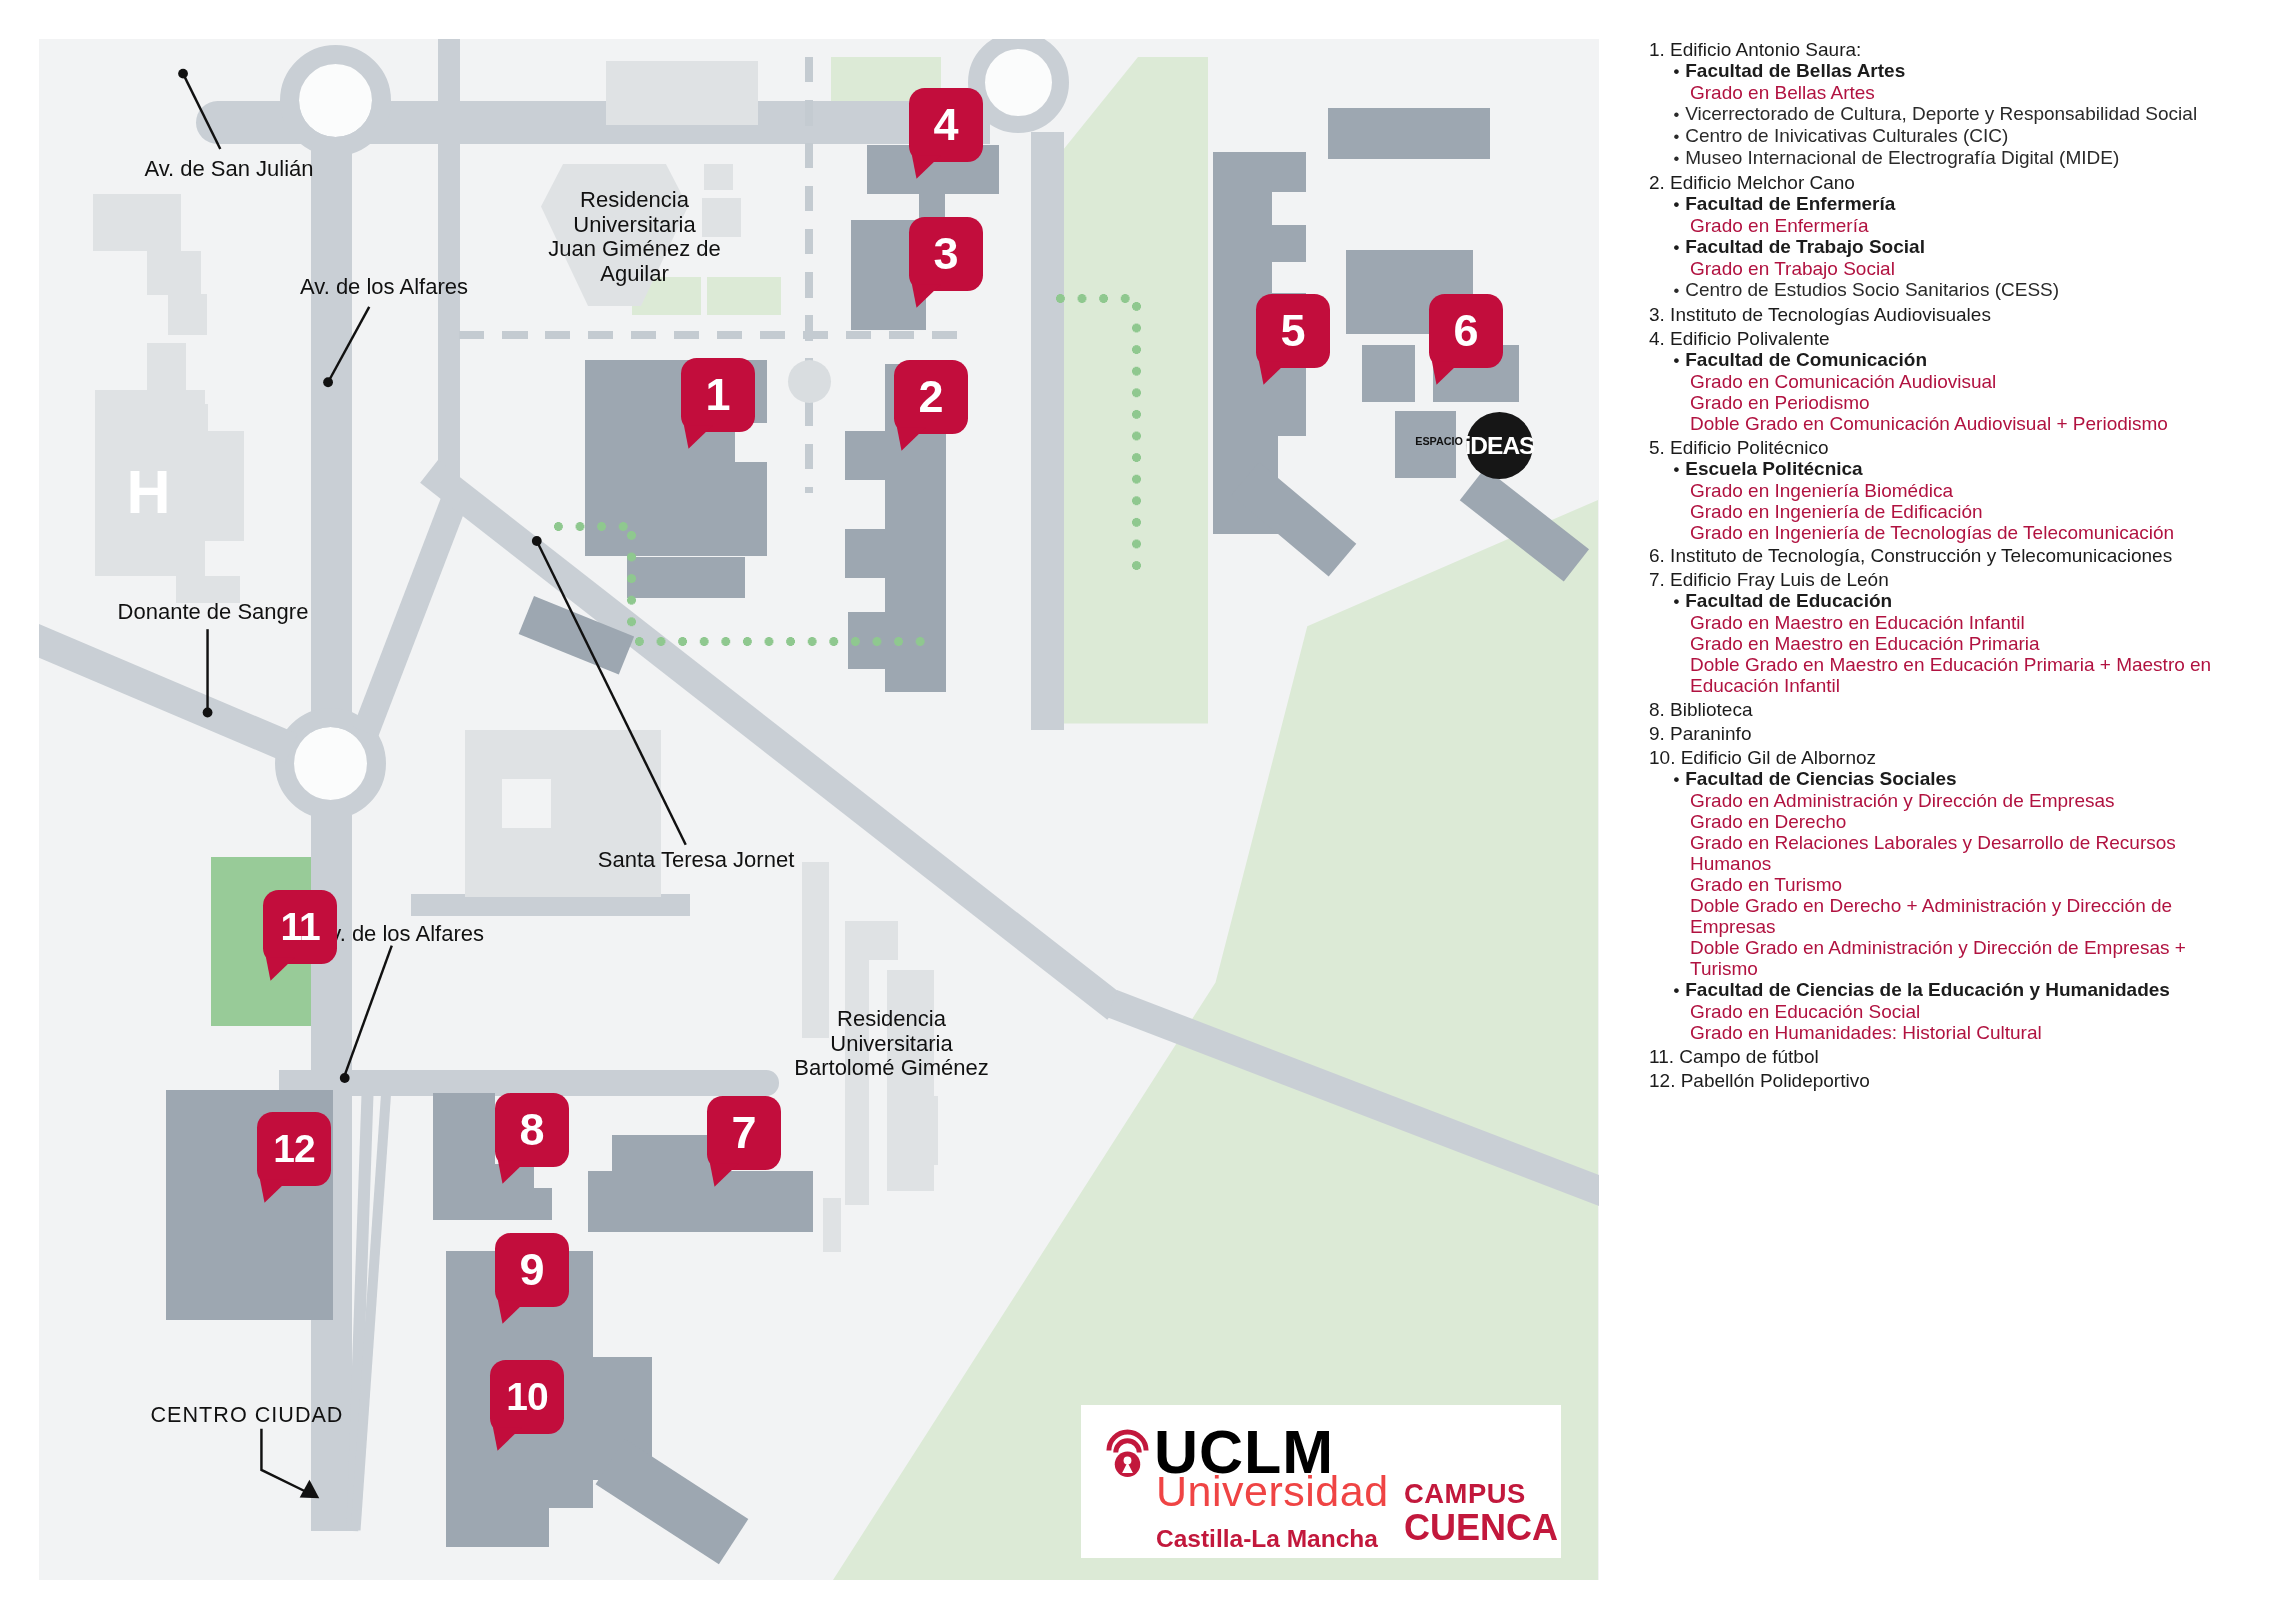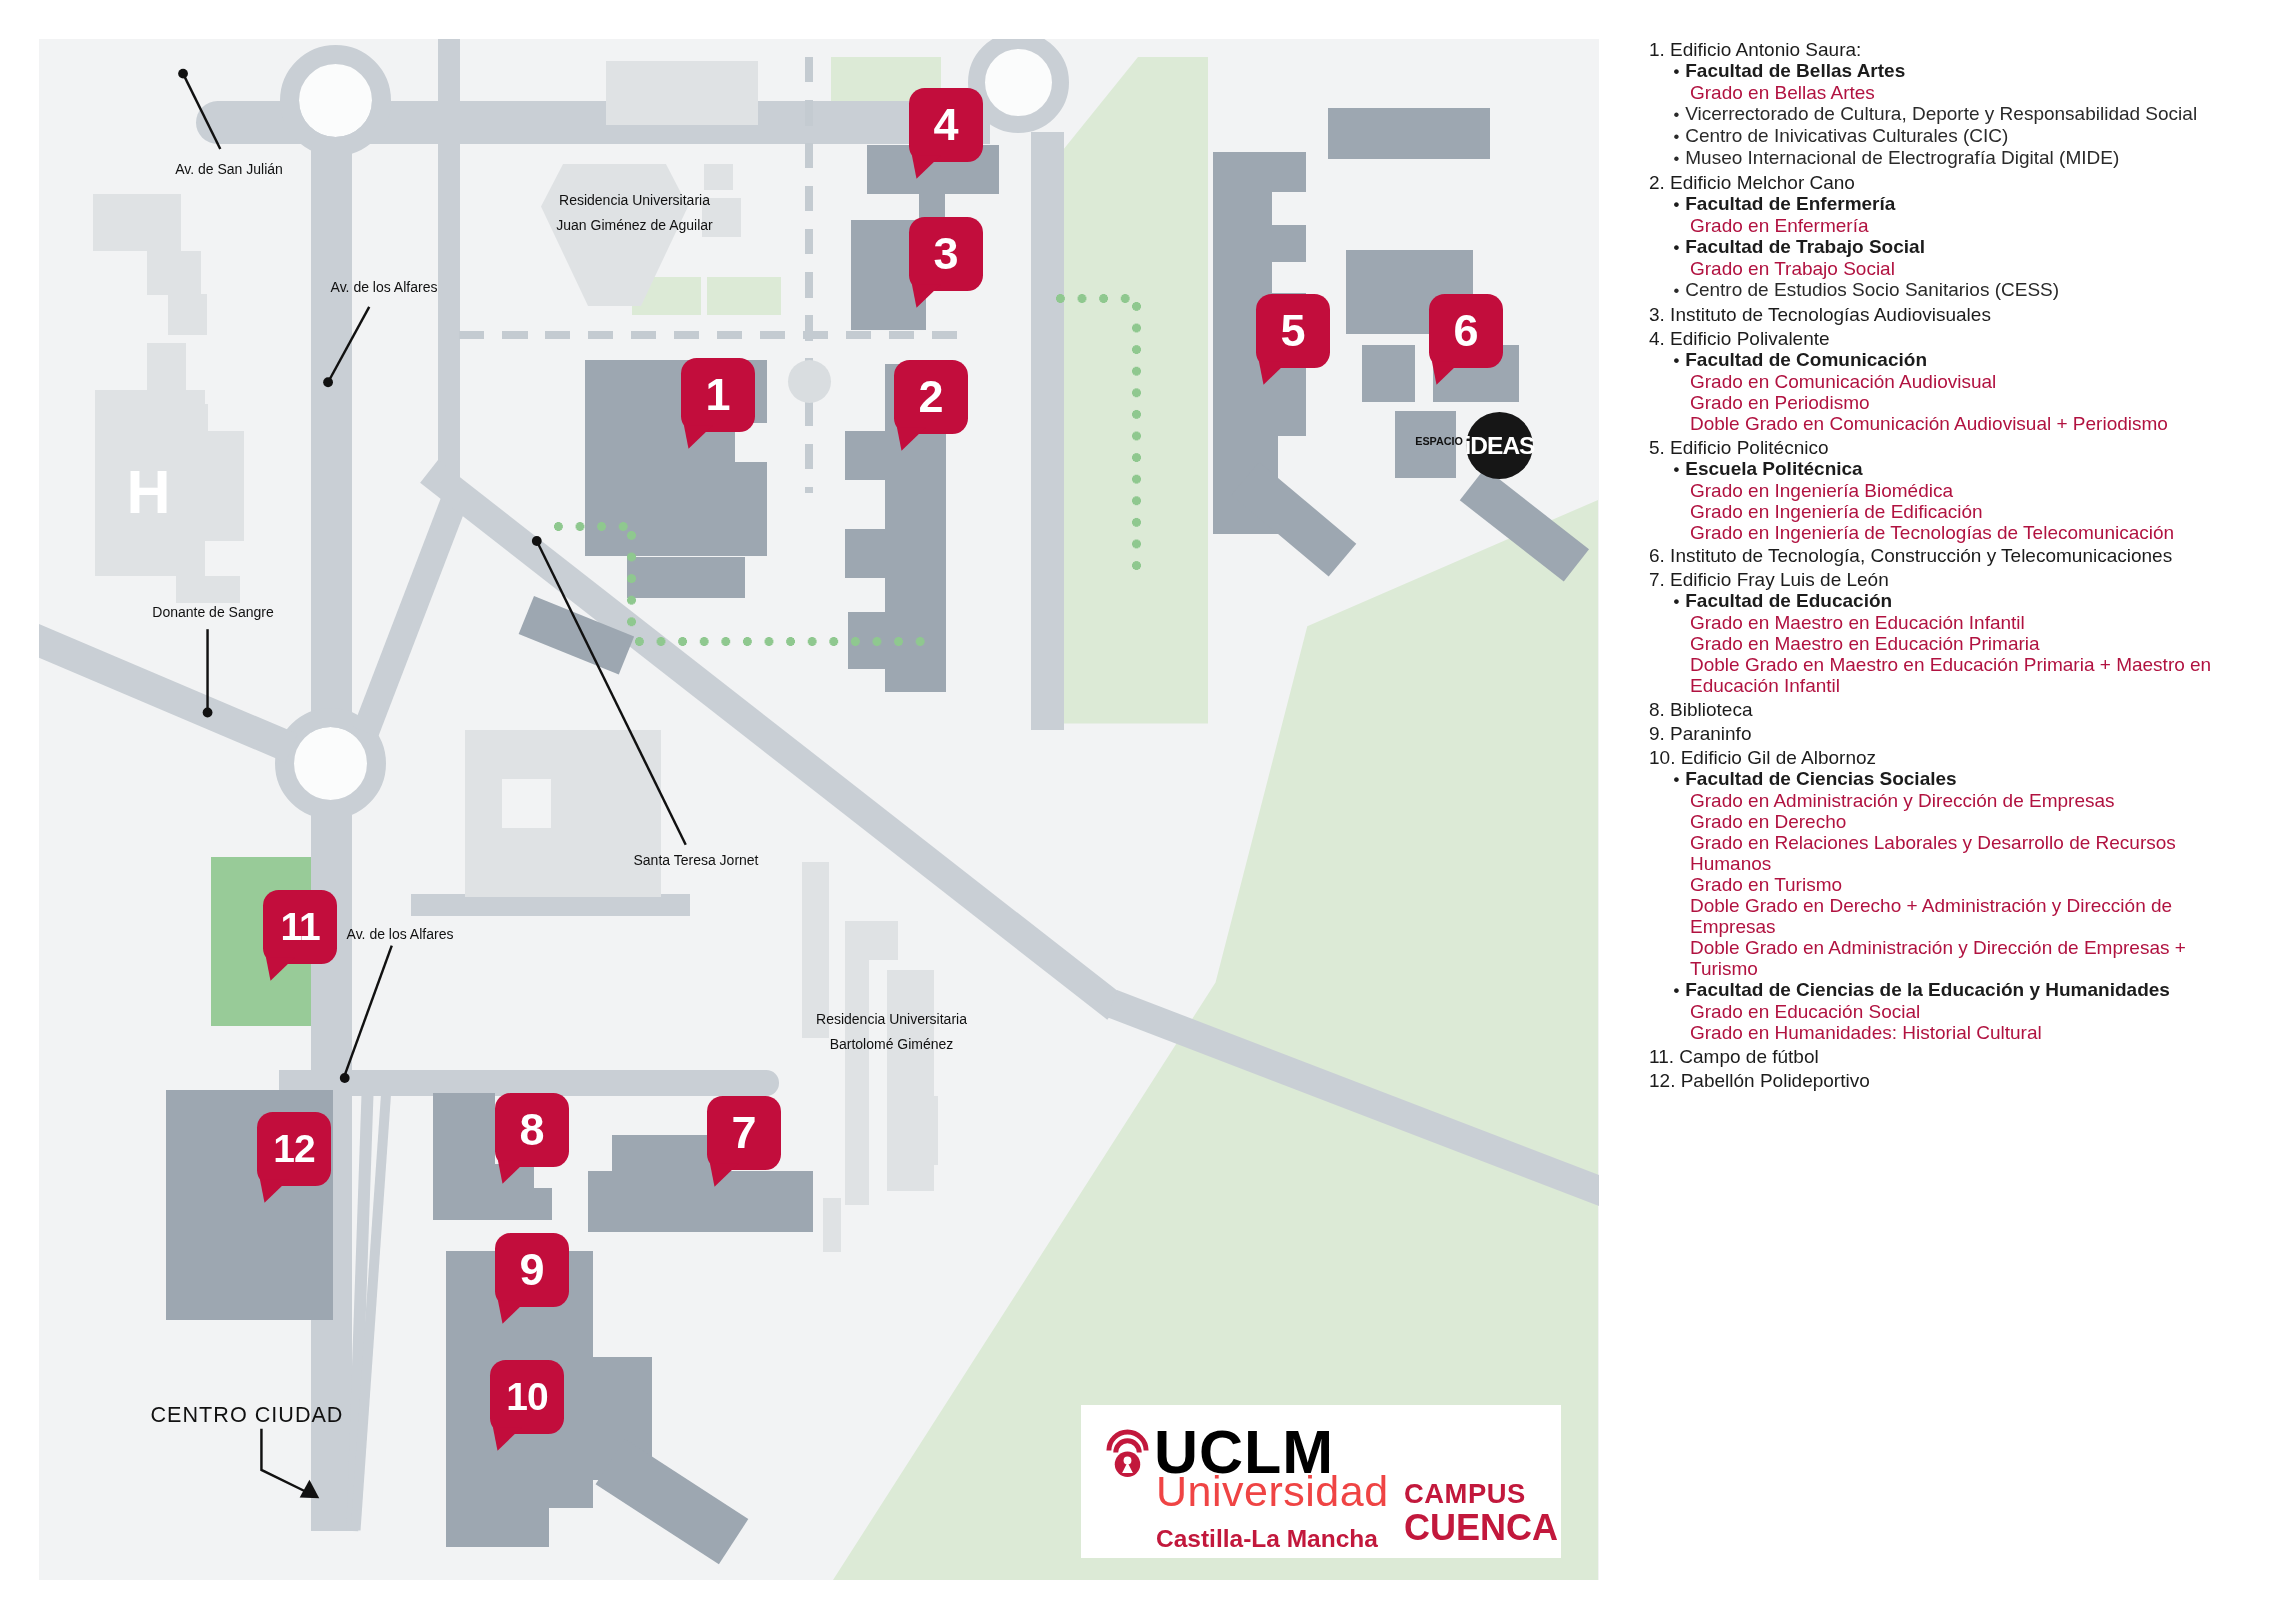--- a/index.html
+++ b/index.html
@@ -13,21 +13,21 @@
   .rd{background:#C9CFD5;z-index:2;}
   .ring{position:absolute;border-radius:50%;border:19.6px solid #C9CFD5;background:#FBFCFC;background-clip:content-box;z-index:2;}
   .dashv{width:7.8px;background:repeating-linear-gradient(180deg,#C4CBD1 0 25.5px,rgba(0,0,0,0) 25.5px 43px);z-index:2;}
   .dashh{height:7.8px;background:repeating-linear-gradient(90deg,#C4CBD1 0 25.5px,rgba(0,0,0,0) 25.5px 43px);z-index:2;}
   .lg{background:#DFE2E4;z-index:3;}
   .c{background:#9DA7B1;z-index:3;}
   .wh{background:#F2F3F4;z-index:4;}
   .doth{height:8.8px;background-image:radial-gradient(circle at 4.4px 4.4px,#8FC88F 4.2px,rgba(0,0,0,0) 4.5px);background-size:21.6px 8.8px;z-index:4;}
   .dotv{width:8.8px;background-image:radial-gradient(circle at 4.4px 4.4px,#8FC88F 4.2px,rgba(0,0,0,0) 4.5px);background-size:8.8px 21.6px;z-index:4;}
   .gcirc{width:43px;height:43px;border-radius:50%;background:#D9DDE0;z-index:3;}
-  .lab{position:absolute;font-size:14px;color:#111;text-align:center;line-height:24.5px;z-index:5;}
+  .lab{position:absolute;font-size:22px;color:#111;text-align:center;line-height:24.5px;z-index:5;}
   .lab.caps{letter-spacing:1px;font-size:21.6px;}
   .hletter{position:absolute;left:80px;top:418px;width:59px;text-align:center;font-size:61px;font-weight:700;color:#fff;z-index:4;}
   .marker{position:absolute;width:74px;height:74px;background:#C20D3C;border-radius:15.7px;color:#fff;
           font-weight:700;font-size:45px;display:flex;align-items:center;justify-content:center;z-index:6;}
   .marker.two{font-size:39px;letter-spacing:-1px;}
   .marker::after{content:"";position:absolute;left:2.9px;bottom:-16.7px;width:29px;height:23.5px;background:#C20D3C;
           clip-path:polygon(0 0,100% 0,16% 100%);}
   .ptr{position:absolute;inset:0;z-index:5;pointer-events:none;}
   .ideas{position:absolute;left:1427px;top:373px;width:67px;height:67px;border-radius:50%;background:#161616;color:#fff;
          display:flex;align-items:center;justify-content:center;font-weight:700;font-size:24.5px;letter-spacing:-1px;z-index:6;}

